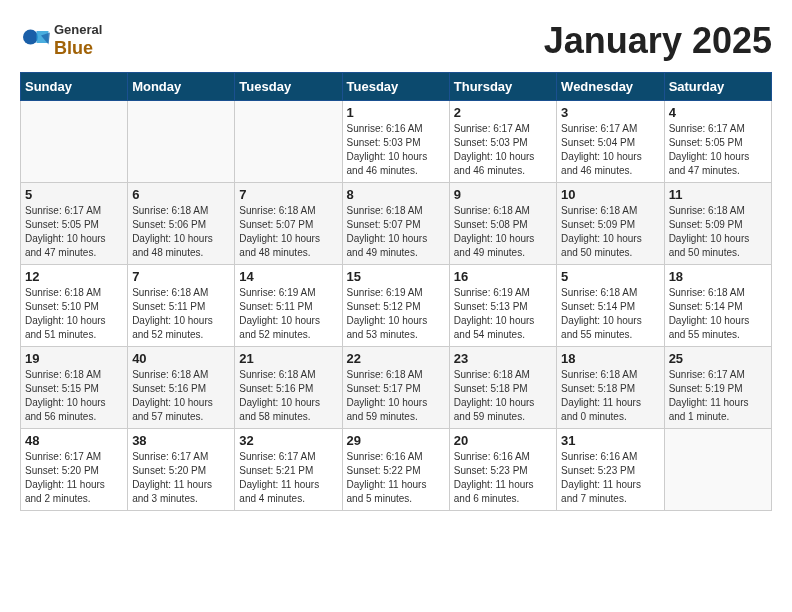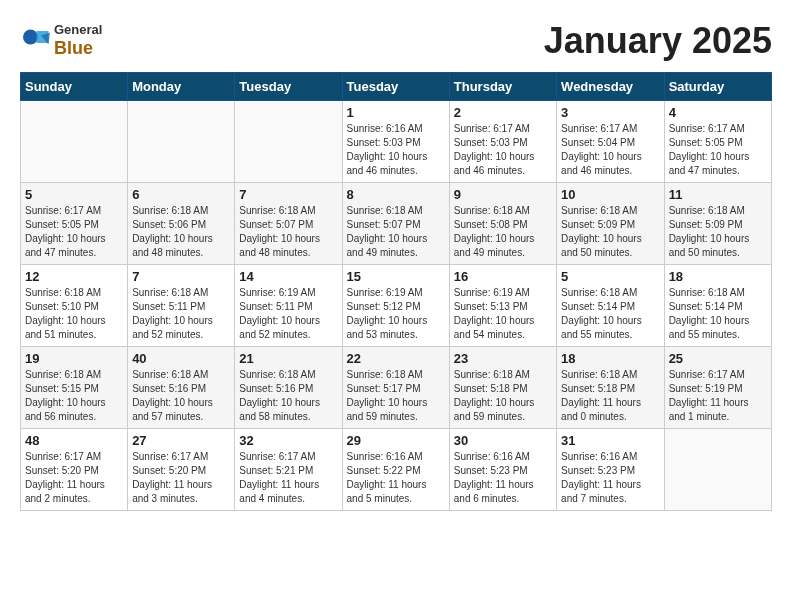--- a/index.html
+++ b/index.html
@@ -303,42 +303,42 @@
       </tr>
       <tr>
         <td>
           <span class="day-number">48</span>
           <div class="cell-info" style="white-space: pre-line;">Sunrise: 6:17 AM
 Sunset: 5:20 PM
 Daylight: 11 hours
 and 2 minutes.</div>
         </td>
         <td>
-          <span class="day-number">27</span>
+          <span class="day-number">38</span>
           <div class="cell-info" style="white-space: pre-line;">Sunrise: 6:17 AM
 Sunset: 5:20 PM
 Daylight: 11 hours
 and 3 minutes.</div>
         </td>
         <td>
           <span class="day-number">32</span>
           <div class="cell-info" style="white-space: pre-line;">Sunrise: 6:17 AM
 Sunset: 5:21 PM
 Daylight: 11 hours
 and 4 minutes.</div>
         </td>
         <td>
           <span class="day-number">29</span>
           <div class="cell-info" style="white-space: pre-line;">Sunrise: 6:16 AM
 Sunset: 5:22 PM
 Daylight: 11 hours
 and 5 minutes.</div>
         </td>
         <td>
-          <span class="day-number">30</span>
+          <span class="day-number">20</span>
           <div class="cell-info" style="white-space: pre-line;">Sunrise: 6:16 AM
 Sunset: 5:23 PM
 Daylight: 11 hours
 and 6 minutes.</div>
         </td>
         <td>
           <span class="day-number">31</span>
           <div class="cell-info" style="white-space: pre-line;">Sunrise: 6:16 AM
 Sunset: 5:23 PM
 Daylight: 11 hours

